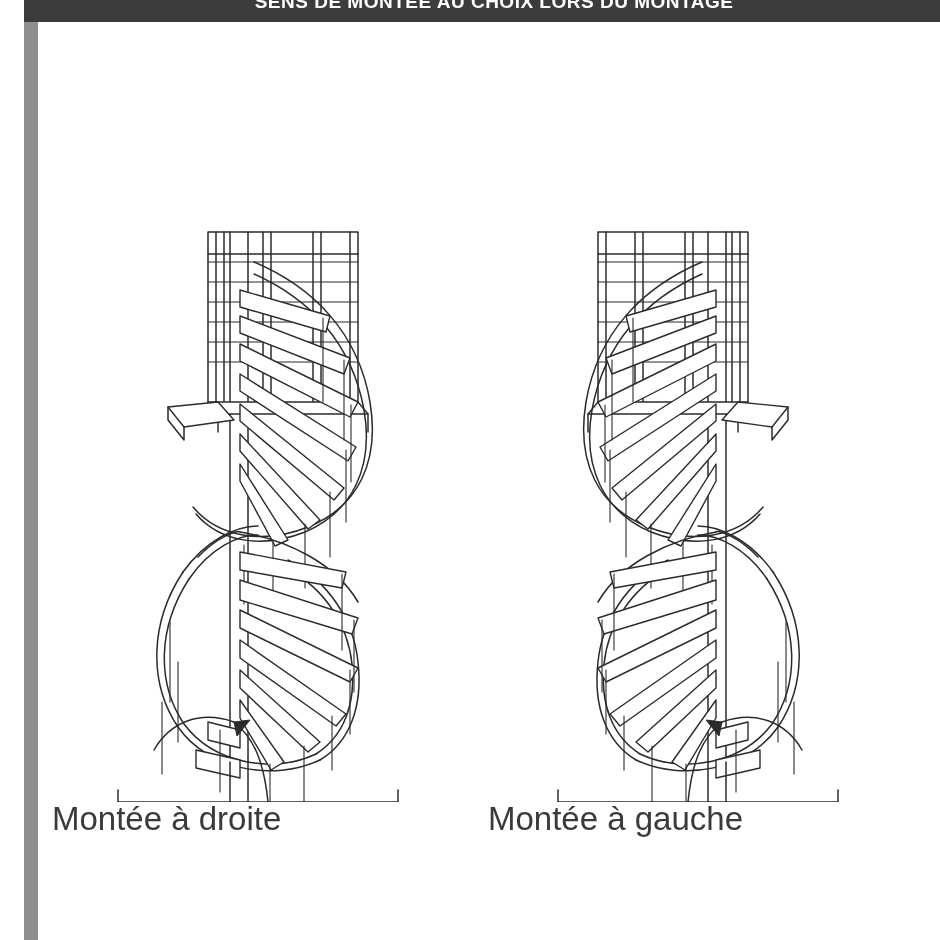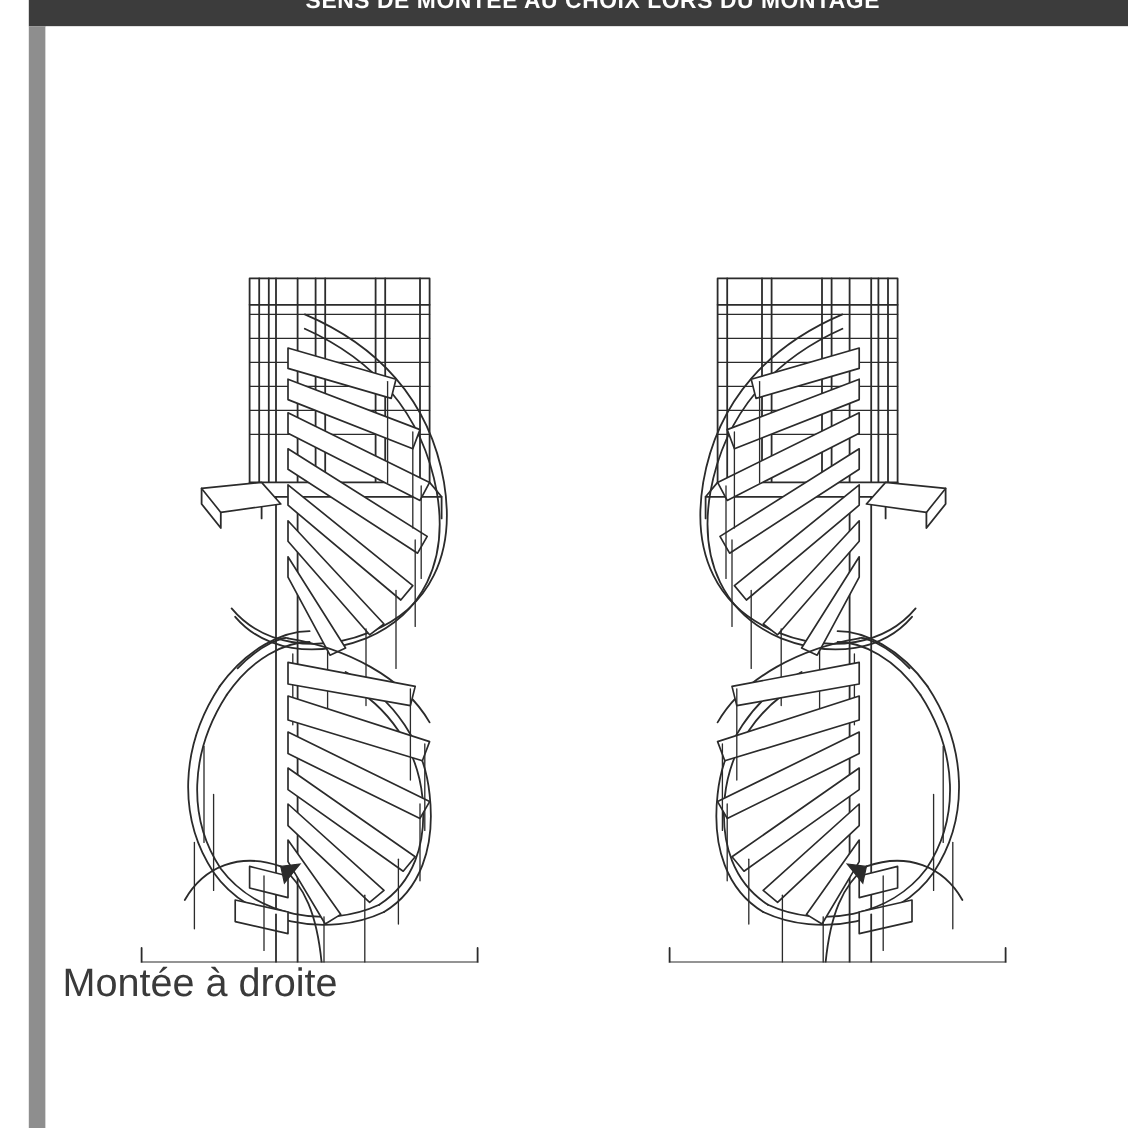--- a/index.html
+++ b/index.html
@@ -312,15 +312,16 @@
           <g>
             <path class="ln" d="M210 700 C206 660, 196 636, 176 620"></path>
             <polygon class="arrow-head" points="176,620 192,618 179,634"></polygon>
             <path class="ln" d="M96 648 C112 620, 142 608, 176 620"></path>
           </g>
         </g>
       </svg>
     </div>
 
     <div class="caption left-cap">Montée à droite</div>
+    <div class="caption right-cap">Montée à gauche</div>
 
   </div>
 </div>
 
 </body></html>

